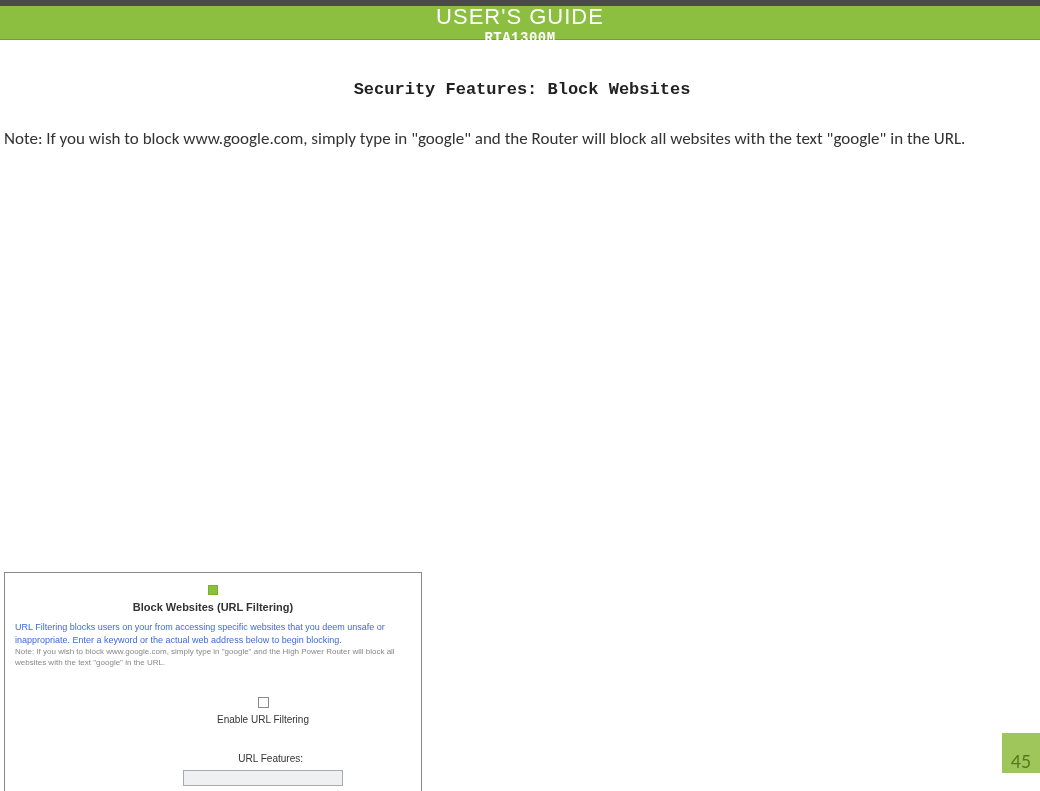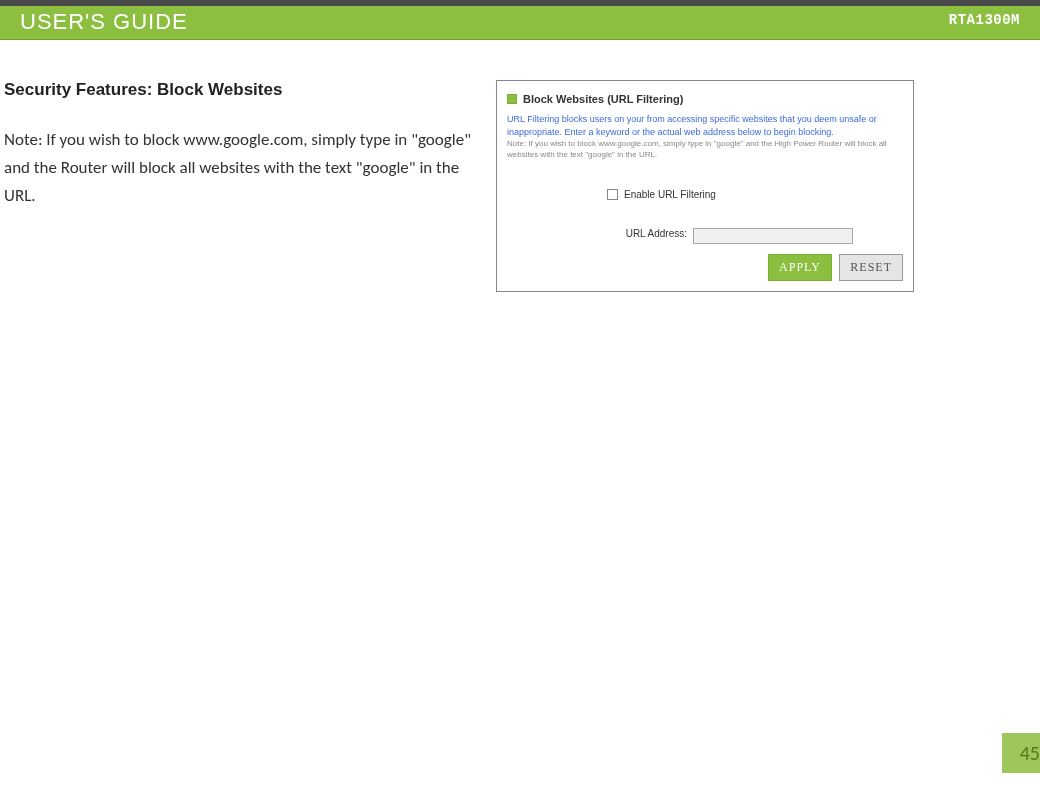--- a/index.html
+++ b/index.html
@@ -1,33 +1,33 @@
 <!DOCTYPE html>
 <html><head>
   <meta charset="utf-8">
   <style>
-    * { box-sizing: border-box; margin: 0; padding: 0; }
+    * { box-sizing: border-box; margin: 0; padding: 0; flex-direction: column; }
     body { width: 1040px; height: 791px; background: #fff; font-family: Calibri, Arial, sans-serif; position: relative; }
     .header-bar { background: #8CBF3F; height: 40px; width: 100%; display: flex; align-items: center; justify-content: space-between; padding: 0 20px; border-bottom: 1px solid #6fa02e; }
     .header-bar::before { content: ""; position: absolute; top: 0; left: 0; width: 100%; height: 6px; background: #4a4a4a; }
     .guide-title { color: #fff; font-size: 22px; font-weight: 300; letter-spacing: 1px; font-family: Arial, sans-serif; margin-top: 4px; }
     .guide-model { color: #fff; font-size: 14px; font-weight: bold; letter-spacing: 0.5px; font-family: Liberation Mono, monospace; }
     .content { padding: 40px 0 0 4px; display: flex; gap: 12px; }
     .text-col { flex: 0 0 480px; }
-    .section-heading { font-size: 17px; font-weight: bold; color: #222; margin-bottom: 26px; font-family: Liberation Sans, sans-serif; }
+    .section-heading { font-size: 17px; font-weight: bold; color: #222; margin-bottom: 26px; font-family: Liberation Mono, monospace; text-align: center; }
     .body-p { font-size: 17px; color: #333; line-height: 1.65; margin-bottom: 20px; font-family: Calibri, Arial, sans-serif; }
     .panel-col { flex: 0 0 520px; }
     .panel { border: 1px solid #888; width: 418px; padding: 12px 10px 10px 10px; font-family: Arial, sans-serif; }
     .panel-title-row { display: flex; align-items: center; gap: 6px; margin-bottom: 8px; }
     .sq-icon { width: 10px; height: 10px; background: #8CBF3F; border: 1px solid #7ab030; }
     .panel-title { font-size: 11px; font-weight: bold; color: #333; }
     .panel-desc { font-size: 9px; color: #3b6bd6; line-height: 1.4; }
     .panel-note { font-size: 8px; color: #888; line-height: 1.4; margin-bottom: 14px; }
     .form-area { padding-left: 100px; }
-    .form-row { display: flex; gap: 6px; margin-bottom: 8px; font-size: 10px; color: #333; margin-top: 28px; }
+    .form-row { display: flex; align-items: center; gap: 6px; margin-bottom: 8px; font-size: 10px; color: #333; margin-top: 28px; }
     .form-row label { font-size: 10px; }
     .url-label { width: 80px; text-align: right; font-size: 10px; color: #333; }
     .url-input { width: 160px; height: 16px; border: 1px solid #aaa; background: #eef0f2; font-size: 10px; padding: 0 2px; }
     .chk-box { width: 11px; height: 11px; border: 1px solid #888; background: #fff; display: inline-block; }
     .btn-row { text-align: right; margin-top: 10px; }
     .btn { display: inline-block; font-size: 12px; letter-spacing: 1px; padding: 5px 10px; border: 1px solid #999; cursor: pointer; font-family: Liberation Serif, serif; }
     .btn-apply { background: #8CBF3F; color: #fff; border-color: #7ab030; }
     .btn-reset { background: #e5e5e5; color: #555; margin-left: 3px; }
     .page-number-box { position: absolute; bottom: 18px; right: 0; width: 38px; height: 40px; background: #9fc65b; display: flex; align-items: center; justify-content: flex-end; }
     .page-number { color: #57791e; font-size: 20px; font-family: Calibri, Arial, sans-serif; }
@@ -54,21 +54,21 @@
       </div>
       <div class="panel-desc">URL Filtering blocks users on your from accessing specific websites that you deem unsafe or inappropriate. Enter a keyword or the actual web address below to begin blocking.</div>
       <div class="panel-note">Note: If you wish to block www.google.com, simply type in "google" and the High Power Router will block all websites with the text "google" in the URL.</div>
 
       <div class="form-area">
         <div class="form-row">
           <span class="chk-box"></span>
           <label>Enable URL Filtering</label>
         </div>
         <div class="form-row">
-          <span class="url-label">URL Address:</span>
+          <span class="url-label">URL Features:</span>
           <input class="url-input" type="text" value="" style="">
         </div>
       </div>
 
       <div class="btn-row">
         <span class="btn btn-apply">APPLY</span>
         <span class="btn btn-reset">RESET</span>
       </div>
     </div>
   </div>

